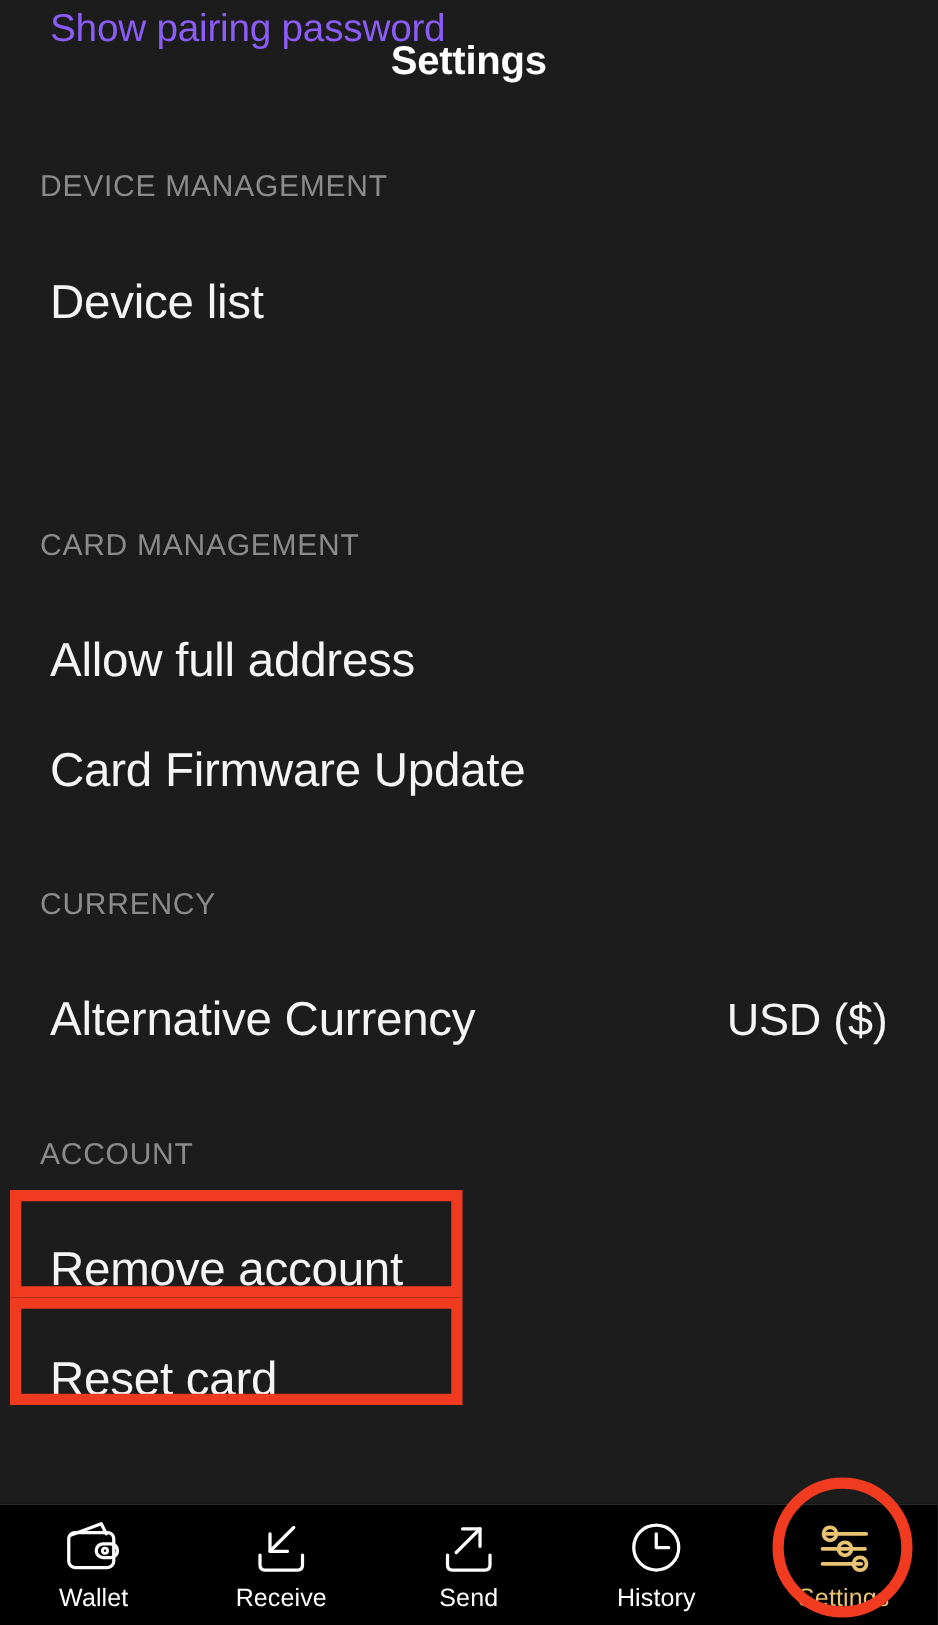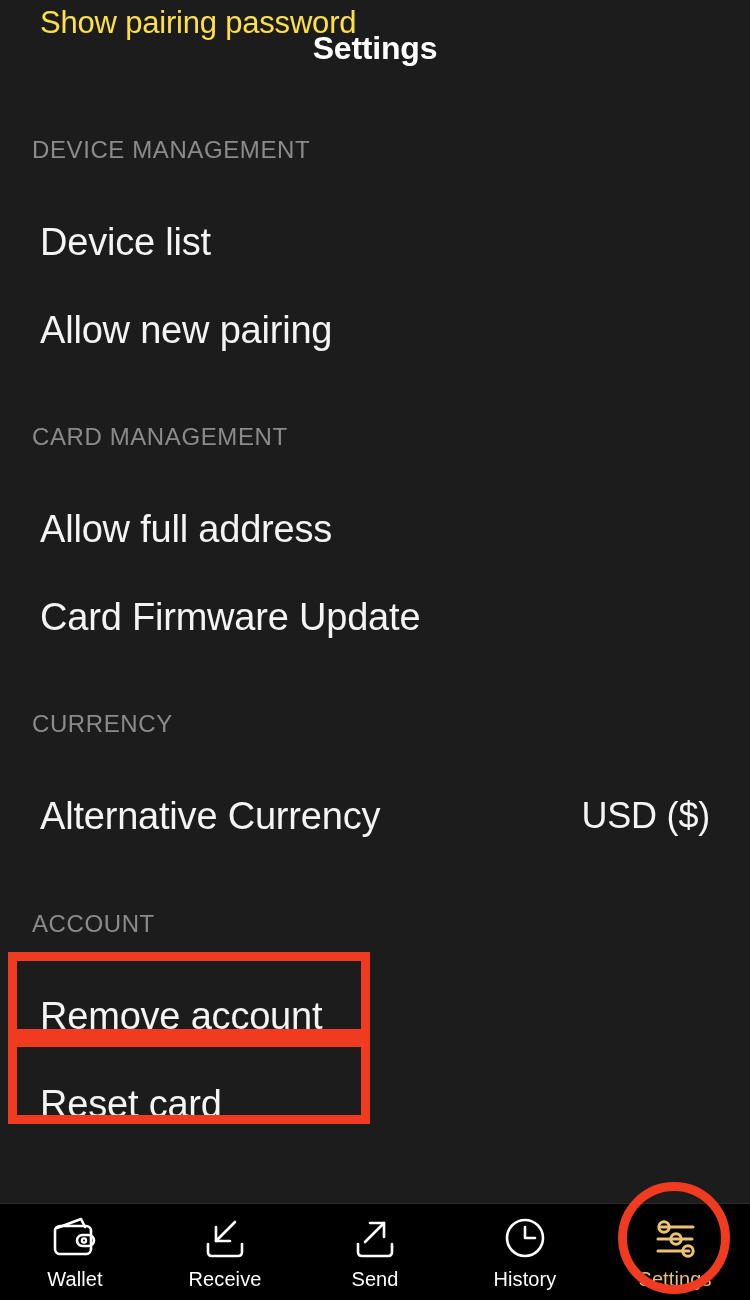--- a/index.html
+++ b/index.html
@@ -15,21 +15,21 @@
     background:#1c1c1c;
   }
 
   
   #header {
     position:absolute; top:0; left:0; width:750px; height:100px;
     background:#1c1c1c;
   }
   #residual-label {
     position:absolute; left:40px; top:5px;
-    font-size:31px; color:#fde047; letter-spacing:-0.2px;
+    font-size:31px; color:#8b5cf6; letter-spacing:-0.2px;
     white-space:nowrap;
   }
   #page-title {
     position:absolute; left:0; top:30px; width:750px;
     text-align:center;
     font-size:32px; font-weight:bold; color:#ffffff;
     letter-spacing:-0.2px;
   }
 
   
@@ -122,24 +122,20 @@
 
   <div id="settings-list">
 
     <div class="section" id="sec-device">
       <div class="section-header">DEVICE MANAGEMENT</div>
       <div class="section-header-gap"></div>
       <div class="row">
         <span class="row-label">Device list</span>
         <span class="row-value"></span>
       </div>
-      <div class="row">
-        <span class="row-label">Allow new pairing</span>
-        <span class="row-value"></span>
-      </div>
     </div>
 
     <div class="section" id="sec-card">
       <div class="section-header">CARD MANAGEMENT</div>
       <div class="section-header-gap"></div>
       <div class="row">
         <span class="row-label">Allow full address</span>
         <span class="row-value"></span>
       </div>
       <div class="row">

